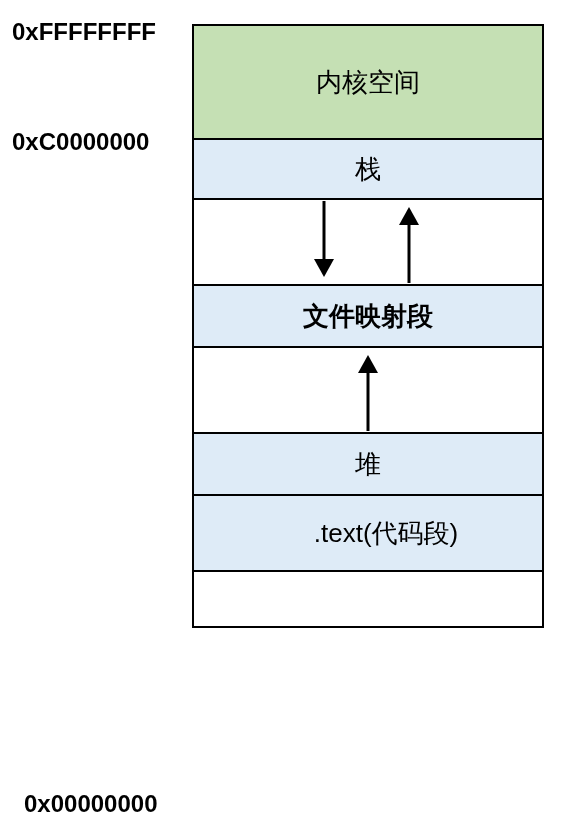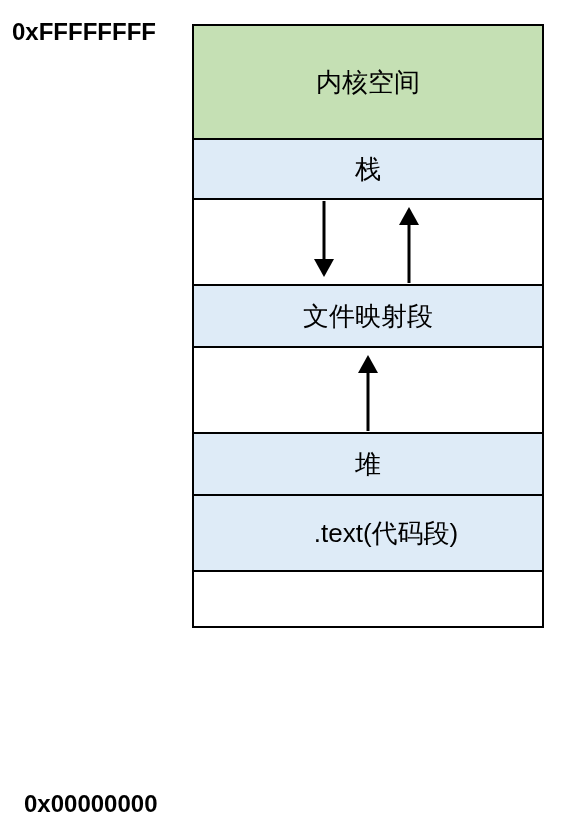--- a/index.html
+++ b/index.html
@@ -46,20 +46,21 @@
   .white { background: #ffffff; }
   svg.arrow { display: block; }
 </style>
 </head>
 <body>
 
 <div class="container">
 
   <div class="addr-label" style="left:12px; top:18px;">0xFFFFFFFF</div>
 
+  <div class="addr-label" style="left:12px; top:128px;">0xC0000000</div>
 
   <div class="addr-label" style="left:24px; top:790px;">0x00000000</div>
 
   <div class="column">
 
     <div class="row green" style="height:114px;">
       <span>内核空间</span>
     </div>
 
     <div class="row blue" style="height:60px;">
@@ -68,21 +69,21 @@
 
     <div class="row white" style="height:86px; position:relative;">
       <svg class="arrow" width="348" height="82">
         <line x1="130" y1="0" x2="130" y2="62" stroke="#000" stroke-width="3"></line>
         <polygon points="130,76 120,58 140,58" fill="#000"></polygon>
         <line x1="215" y1="82" x2="215" y2="20" stroke="#000" stroke-width="3"></line>
         <polygon points="215,6 205,24 225,24" fill="#000"></polygon>
       </svg>
     </div>
 
-    <div class="row blue" style="height:62px;">
+    <div class="row blue" style="height:62px;font-weight:bold;">
       <span>文件映射段</span>
     </div>
 
     <div class="row white" style="height:86px; position:relative;">
       <svg class="arrow" width="348" height="82">
         <line x1="174" y1="82" x2="174" y2="20" stroke="#000" stroke-width="3"></line>
         <polygon points="174,6 164,24 184,24" fill="#000"></polygon>
       </svg>
     </div>
 

